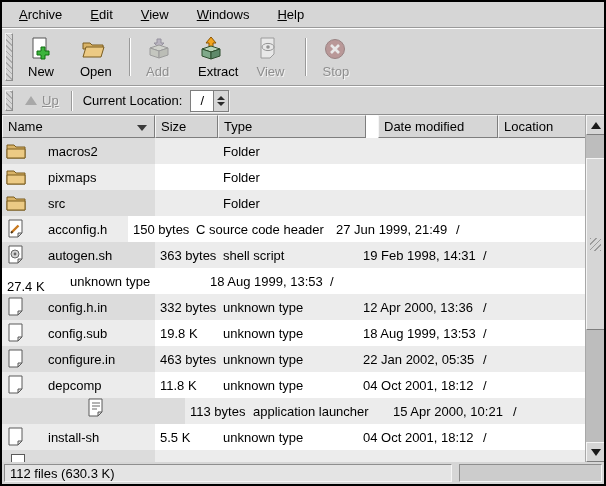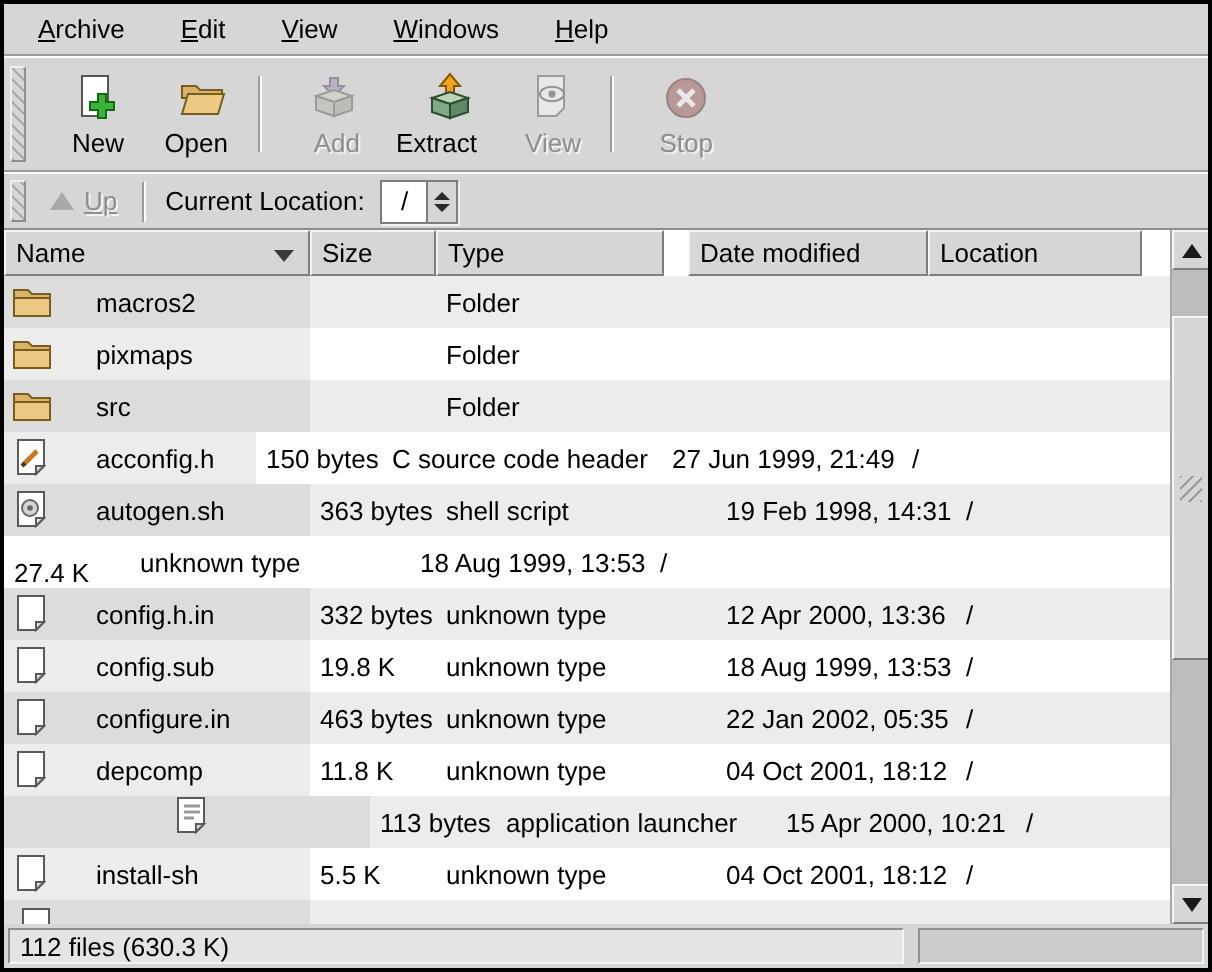--- a/index.html
+++ b/index.html
@@ -33,21 +33,21 @@
     border-bottom: 1px solid #9a9a9a;
     padding-left: 3px;
     background: #d6d6d6;
   }
   .drag-handle {
     width: 8px; height: 48px; margin-right: 6px; flex: none;
     background: repeating-linear-gradient(45deg, #aaaaaa 0 1px, transparent 1px 4px), #d6d6d6;
     border: 1px solid; border-color: #f0f0f0 #8e8e8e #8e8e8e #f0f0f0;
   }
   .tb-button {
-    display: flex; flex-direction: column; align-items: flex-end; justify-content: center;
+    display: flex; flex-direction: column; align-items: flex-start; justify-content: center;
     padding: 3px 9px; min-width: 52px;
     background: transparent; border: none;
     font: inherit; color: #000; cursor: default;
   }
   .tb-button .tb-icon { width: 26px; height: 26px; margin-bottom: 2px; }
   .tb-button.disabled { color: #8e8e8e; text-shadow: 1px 1px 0 #f2f2f2; }
   .tb-button.disabled .tb-icon { opacity: 0.45; filter: grayscale(45%); }
   .tb-sep, .loc-sep {
     width: 2px; align-self: center; margin: 0 6px;
     border-left: 1px solid #9a9a9a; border-right: 1px solid #ffffff;
@@ -243,21 +243,21 @@
         <span class="arrow-dn-sm"></span>
       </span>
     </div>
   </div>
 
   <div class="list-area">
     <div class="list-main">
       <div class="header-row">
           <div class="header-cell" style="width: 153px;"><span>Name</span><span class="sort-arrow"></span></div>
           <div class="header-cell" style="width: 63px;"><span>Size</span></div>
-          <div class="header-cell" style="width: 114px;"><span>Type</span></div>
+          <div class="header-cell" style="width: 148px;"><span>Type</span></div>
           <div class="header-cell" style="width: 120px; margin-left: 12px;"><span>Date modified</span></div>
           <div class="header-cell" style="width: 107px;"><span>Location</span></div>
         </div>
       <div class="rows">
           <div class="file-row shade">
             <div class="cell name-cell" style="width: 153px;">
               <span class="row-icon"><svg width="20" height="20" viewBox="0 0 20 20">
                   <path d="M1 4 h7 l2 2 h9 v11 h-18 z" fill="#d9b367" stroke="#7a5c1e"></path>
                   <path d="M1 8 h18 v9 h-18 z" fill="#ecca84" stroke="#7a5c1e"></path>
                 </svg></span>

